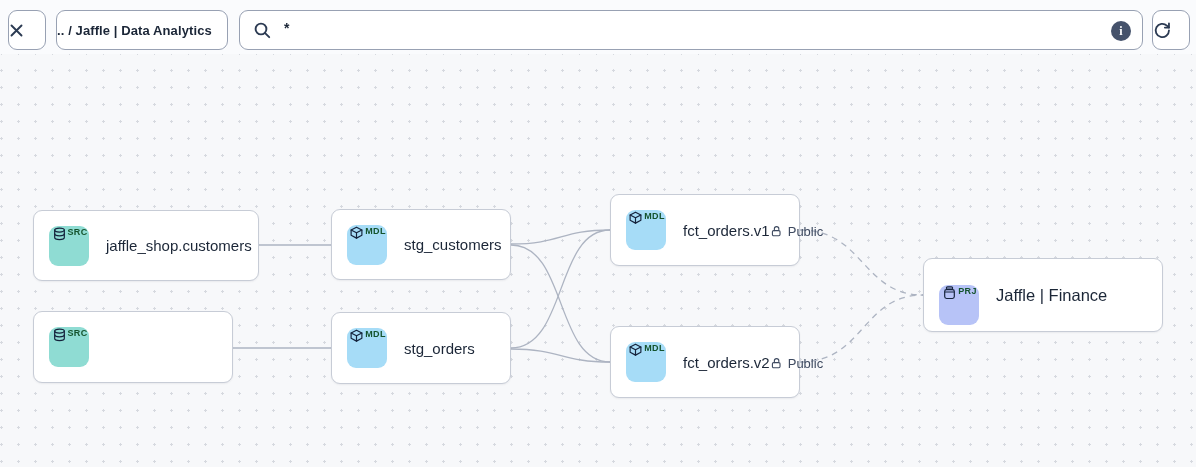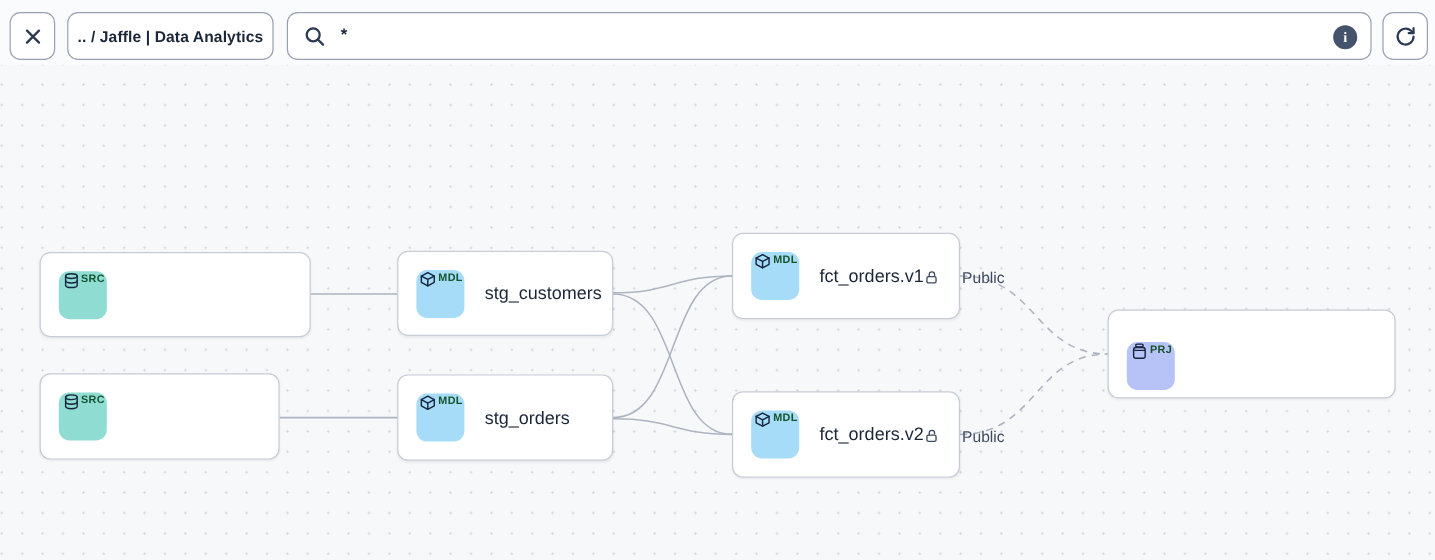--- a/index.html
+++ b/index.html
@@ -17,21 +17,21 @@
     background-color:#f7f8fa;
     background-image: radial-gradient(#d6d9df 1.1px, transparent 1.1px);
     background-size:17px 17px;
     background-position:10px 8px;
   }
   
   .toolbar { position:absolute; left:0; top:0; width:1196px; height:54px; z-index:30; }
   .tb-btn {
     position:absolute; top:10px; height:40px;
     background:#ffffff; border:1px solid #98a1b3; border-radius:9px;
-    display:flex; align-items:center; justify-content:center;
+    display:flex; align-items:center; 
     cursor:pointer; color:#2b3a52;
   }
   .close-btn { left:8px; width:38px; }
   .crumb-btn { left:56px; width:172px; font-size:13px; font-weight:600; color:#1b2637; letter-spacing:.1px; }
   .refresh-btn { left:1152px; width:38px; }
   .search-box {
     position:absolute; left:239px; top:10px; width:904px; height:40px;
     background:#ffffff; border:1px solid #98a1b3; border-radius:9px;
     display:flex; align-items:center; padding:0 40px 0 13px;
   }
@@ -58,21 +58,21 @@
     width:40px; height:40px; border-radius:9px; flex:0 0 40px;
     display:flex; flex-direction:row; align-items:flex-start; justify-content:center;
     color:#14532d;
   }
   .badge .badge-label { font-size:9px; font-weight:600; letter-spacing:.3px; line-height:10px; margin-top:1px; }
   .badge-src { background:#8fdcd3; }
   .badge-mdl { background:#a6dcf7; }
   .badge-prj { background:#b7c3f7;margin-top:20px; }
   .node .texts { margin-left:17px; display:flex; flex-direction:row; justify-content:center; }
   .node .label { font-size:15px; font-weight:500; color:#1b2637; line-height:19px; }
-  .access-row { display:flex; align-items:center; gap:19px; margin-top:2px; color:#3e4a60; font-size:13px; }
+  .access-row { display:flex; align-items:center; gap:5px; margin-top:2px; color:#3e4a60; font-size:13px; }
   .prj-sub { font-size:13px; color:#1b2637; line-height:17px; }
   .prj-main { font-size:16.5px; color:#1b2637; line-height:22px; }
   .icon-stroke { stroke:#15233c; stroke-width:1.25; fill:none; stroke-linecap:round; stroke-linejoin:round; }
   .tb-stroke { stroke:#2b3a52; stroke-width:1.9; fill:none; stroke-linecap:round; stroke-linejoin:round; }
   .lock-stroke { stroke:#3e4a60; stroke-width:1.2; fill:none; stroke-linecap:round; stroke-linejoin:round; }
 
   
   #n0 { left:33px;  top:210px; width:226px; height:71px; }
   #n1 { left:33px;  top:311px; width:200px; height:72px; }
   #n2 { left:331px; top:209px; width:180px; height:71px; }
@@ -124,20 +124,23 @@
 
 <div class="node" id="n0">
   <div class="badge badge-src">
     <svg width="17" height="17" viewBox="0 0 18 18">
       <ellipse class="icon-stroke" cx="9" cy="4.3" rx="5.1" ry="2.1"></ellipse>
       <path class="icon-stroke" d="M3.9 4.3 v8 c0 1.16 2.28 2.1 5.1 2.1 s5.1-.94 5.1-2.1 v-8"></path>
       <path class="icon-stroke" d="M3.9 8.3 c0 1.16 2.28 2.1 5.1 2.1 s5.1-.94 5.1-2.1"></path>
     </svg>
     <span class="badge-label">SRC</span>
   </div>
+  <div class="texts">
+    <span class="label">jaffle_shop.customers</span>
+  </div>
 </div>
 
 <div class="node" id="n1">
   <div class="badge badge-src">
     <svg width="17" height="17" viewBox="0 0 18 18">
       <ellipse class="icon-stroke" cx="9" cy="4.3" rx="5.1" ry="2.1"></ellipse>
       <path class="icon-stroke" d="M3.9 4.3 v8 c0 1.16 2.28 2.1 5.1 2.1 s5.1-.94 5.1-2.1 v-8"></path>
       <path class="icon-stroke" d="M3.9 8.3 c0 1.16 2.28 2.1 5.1 2.1 s5.1-.94 5.1-2.1"></path>
     </svg>
     <span class="badge-label">SRC</span>
@@ -213,14 +216,15 @@
 <div class="node" id="n6">
   <div class="badge badge-prj">
     <svg width="17" height="17" viewBox="0 0 18 18">
       <rect class="icon-stroke" x="5.7" y="1.9" width="6.6" height="2.5" rx="1.25"></rect>
       <rect class="icon-stroke" x="3.9" y="4.9" width="10.2" height="9.4" rx="2"></rect>
       <path class="icon-stroke" d="M4.5 7.4 H13.5"></path>
     </svg>
     <span class="badge-label">PRJ</span>
   </div>
   <div class="texts">
+    <span class="prj-main">Jaffle | Finance</span>
   </div>
 </div>
 
 </body></html>

